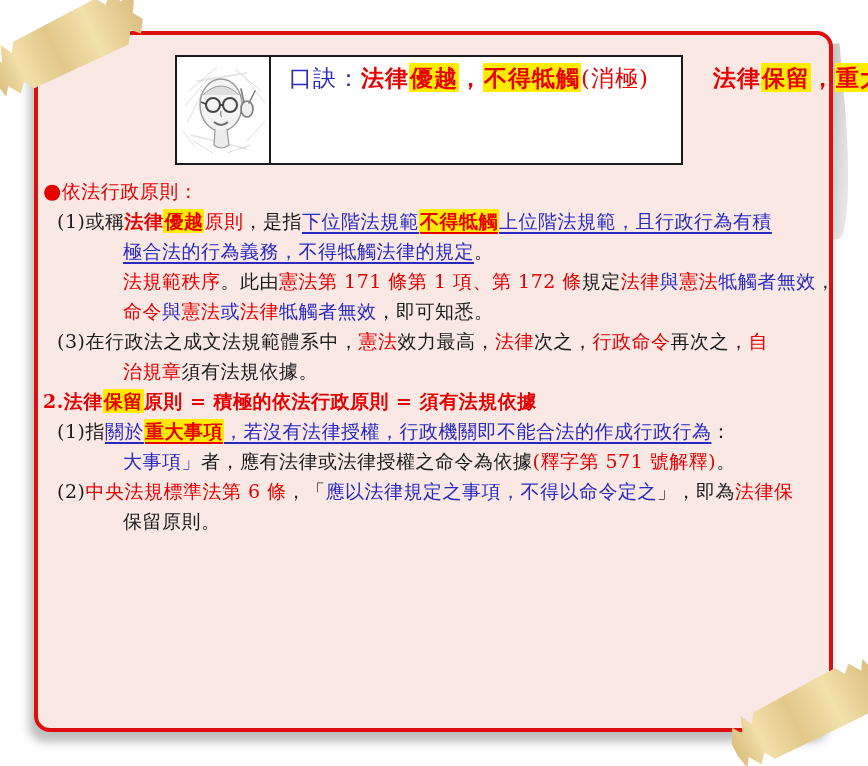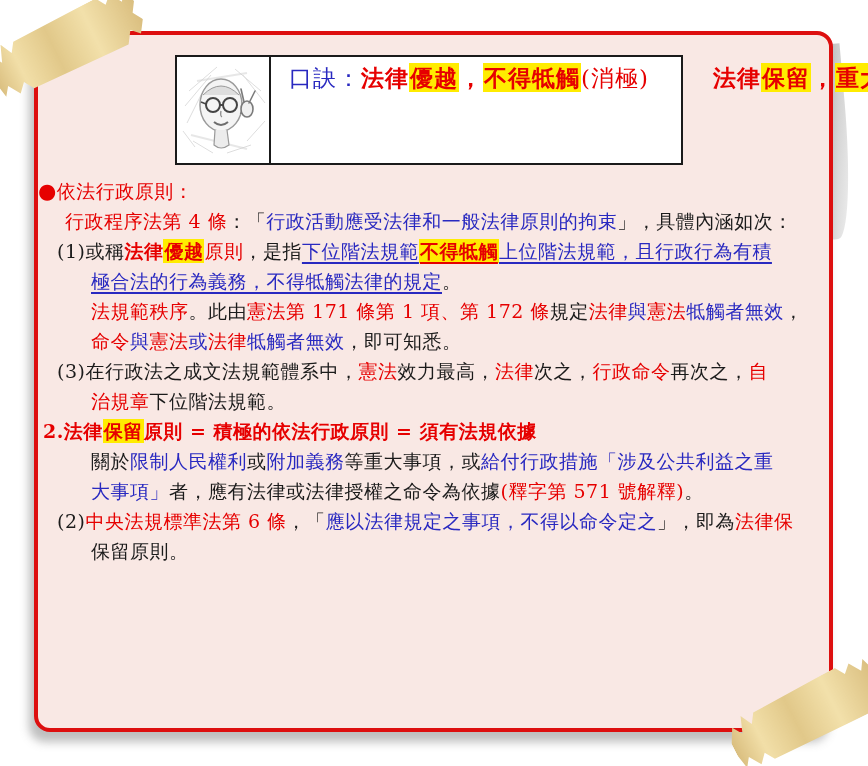--- a/index.html
+++ b/index.html
@@ -33,25 +33,25 @@
     padding-left:18px; font-size:23px; line-height:42px; letter-spacing:1px;
     white-space:nowrap;
   }
   .mline2{ margin-left:64px; }
   
   .body{
     position:absolute; left:0; top:141px; width:100%;
     font-size:19px; line-height:30px; letter-spacing:.5px; z-index:3;
   }
   .line{ white-space:nowrap; height:30px; }
-  .ind-bullet{ }
+  .ind-bullet{ padding-left:5px; }
   .ind-para{ padding-left:27px; }
   .ind-head{ padding-left:5px; font-weight:bold; }
   .ind-item{ padding-left:19px; }
-  .ind-cont{ padding-left:53px; }
+  .ind-cont{ padding-left:53px;margin-left:32px; }
   
   .c-red{ color:var(--red); }
   .c-blue{ color:var(--blue); }
   .c-black{ color:var(--black); }
   .seg-b{ font-weight:bold; }
   .seg-h{ background:var(--hl); padding:1px 1px; }
   .seg-u{ text-decoration:underline; text-decoration-thickness:1.6px; text-underline-offset:4px; }
   .bullet-glyph{ font-size:21px; }
   
   .tape{
@@ -120,29 +120,28 @@
         </svg>
       </div>
       <div class="kcell-text" id="mnemonic">
           <div class="line "><span class="c-blue">口訣：</span><span class="c-red seg-b">法律</span><span class="c-red seg-b seg-h">優越</span><span class="c-red seg-b">，</span><span class="c-red seg-b seg-h">不得牴觸</span><span class="c-red">(消極)</span></div>
           <div class="line mline2"><span class="c-red seg-b">法律</span><span class="c-red seg-b seg-h">保留</span><span class="c-red seg-b">，</span><span class="c-red seg-b seg-h">重大事項</span><span class="c-red">(積極)</span></div>
         </div>
     </div>
 
     <div class="body" id="body-lines">
         <div class="line ind-bullet"><span class="c-red bullet-glyph">●</span><span class="c-red">依法行政原則：</span></div>
-        <div class="line ind-para"><span class="c-red">行政程序法第 4 條</span><span class="c-black">：「</span><span class="c-blue">行政活動應受法律和一般法律原則的拘束</span><span class="c-black">」，具體內涵如次：</span></div>
         <div class="line ind-item"><span class="c-black">(1)或稱</span><span class="c-red seg-b">法律</span><span class="c-red seg-b seg-h">優越</span><span class="c-red">原則</span><span class="c-black">，是指</span><span class="c-blue seg-u">下位階法規範</span><span class="c-red seg-b seg-h seg-u">不得牴觸</span><span class="c-blue seg-u">上位階法規範，且行政行為有積</span></div>
         <div class="line ind-cont"><span class="c-blue seg-u">極合法的行為義務，不得牴觸法律的規定</span><span class="c-black">。</span></div>
         <div class="line ind-cont"><span class="c-red">法規範秩序</span><span class="c-black">。此由</span><span class="c-red">憲法第 171 條第 1 項、第 172 條</span><span class="c-black">規定</span><span class="c-red">法律</span><span class="c-blue">與</span><span class="c-red">憲法</span><span class="c-blue">牴觸者無效</span><span class="c-black">，</span></div>
         <div class="line ind-cont"><span class="c-red">命令</span><span class="c-blue">與</span><span class="c-red">憲法</span><span class="c-blue">或</span><span class="c-red">法律</span><span class="c-blue">牴觸者無效</span><span class="c-black">，即可知悉。</span></div>
         <div class="line ind-item"><span class="c-black">(3)在行政法之成文法規範體系中，</span><span class="c-red">憲法</span><span class="c-black">效力最高，</span><span class="c-red">法律</span><span class="c-black">次之，</span><span class="c-red">行政命令</span><span class="c-black">再次之，</span><span class="c-red">自</span></div>
-        <div class="line ind-cont"><span class="c-red">治規章</span><span class="c-black">下位階法規範。</span></div>
+        <div class="line ind-cont"><span class="c-red">治規章</span><span class="c-black">須有法規依據。</span></div>
         <div class="line ind-head"><span class="c-red seg-b">2.法律</span><span class="c-red seg-b seg-h">保留</span><span class="c-red seg-b">原則 = 積極的依法行政原則 = 須有法規依據</span></div>
-        <div class="line ind-cont"><span class="c-black">關於</span><span class="c-blue">限制人民權利</span><span class="c-black">或</span><span class="c-blue">附加義務</span><span class="c-black">等重大事項，或</span><span class="c-blue">給付行政措施</span><span class="c-blue">「涉及公共利益之重</span></div>
+        <div class="line ind-item"><span class="c-black">(1)指</span><span class="c-blue seg-u">關於</span><span class="c-red seg-b seg-h seg-u">重大事項</span><span class="c-blue seg-u">，若沒有法律授權，行政機關即不能合法的作成行政行為</span><span class="c-black">：</span></div>
         <div class="line ind-cont"><span class="c-blue">大事項」</span><span class="c-black">者，應有法律或法律授權之命令為依據</span><span class="c-red">(釋字第 571 號解釋)</span><span class="c-black">。</span></div>
         <div class="line ind-item"><span class="c-black">(2)</span><span class="c-red">中央法規標準法第 6 條</span><span class="c-black">，「</span><span class="c-blue">應以法律規定之事項，不得以命令定之</span><span class="c-black">」，即為</span><span class="c-red">法律保</span></div>
         <div class="line ind-cont"><span class="c-black">保留原則。</span></div>
       </div>
 
   </div>
 
   <div class="tape tape-tl"></div>
   <div class="tape tape-br"></div>
 

